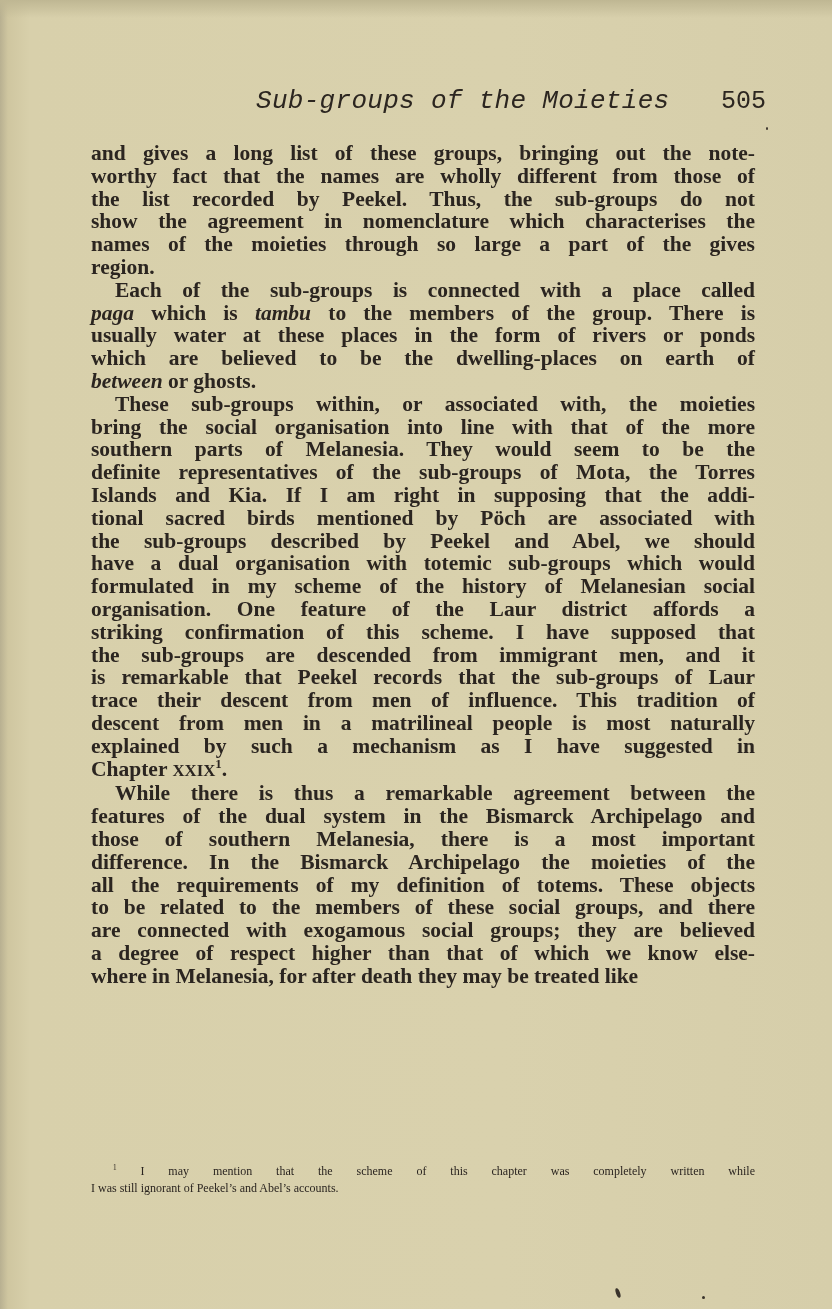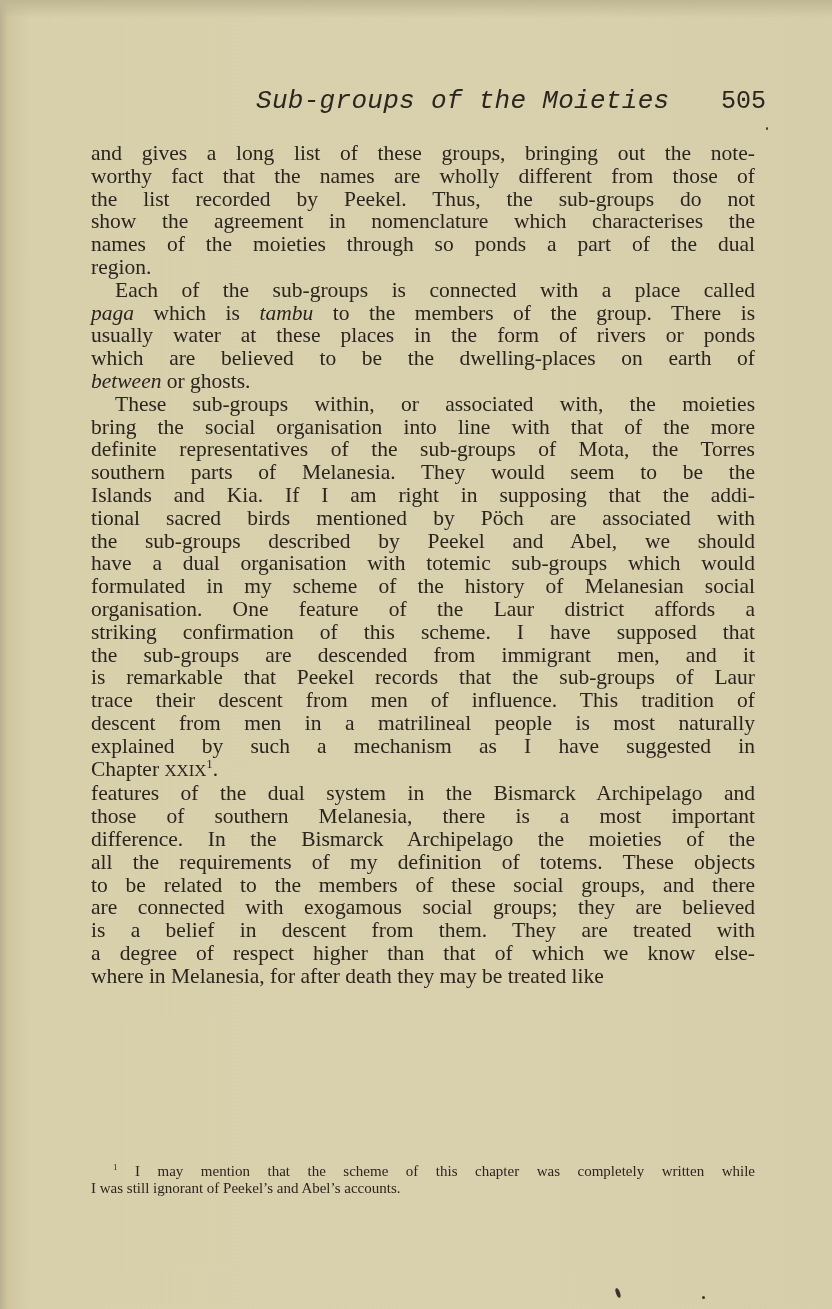--- a/index.html
+++ b/index.html
@@ -24,26 +24,26 @@
       position: absolute; left: 0; top: 0; font-style: italic; font-size: 26px; letter-spacing: 0.3px;
     }
     .page-number {
       position: absolute; right: 0; top: 1px; font-size: 25px;
     }
     .body-text {
       position: absolute; left: 91px; top: 142px; width: 664px;
       font-family: "Liberation Serif", serif; font-size: 21.5px; line-height: 22.8px;
       color: #2b2520; text-align: justify;
     }
-    .line { display: block; white-space: nowrap; text-align-last: justify; text-align: justify; }
+    .line { display: block; white-space: nowrap; text-align-last: justify; text-align: justify; font-weight: bold; }
     .line.last { text-align-last: left; }
     .indent { padding-left: 24px; }
     .footnote {
       position: absolute; left: 91px; top: 1163px; width: 664px;
-      font-family: "Liberation Serif", serif; font-size: 15px; line-height: 17px; color: #2b2520;
+      font-family: "Liberation Serif", serif; font-size: 12px; line-height: 17px; color: #2b2520;
     }
     .fn-line { display: block; white-space: nowrap; text-align: justify; text-align-last: justify; }
     .fn-line.last { text-align-last: left; }
     sup { font-size: 0.6em; line-height: 0; }
     .speck { position: absolute; background: #3a332b; border-radius: 50%; }
   </style>
 </head>
 <body>
 
 <div class="page">
@@ -51,57 +51,57 @@
     <span class="running-title">Sub-groups of the Moieties</span>
     <span class="page-number">505</span>
   </div>
 
   <div class="body-text" id="body-text">
       <div>
         <span class="line">and gives a long list of these groups, bringing out the note-</span>
         <span class="line">worthy fact that the names are wholly different from those of</span>
         <span class="line">the list recorded by Peekel.  Thus, the sub-groups do not</span>
         <span class="line">show the agreement in nomenclature which characterises the</span>
-        <span class="line">names of the moieties through so ponds a part of the dual</span>
+        <span class="line">names of the moieties through so large a part of the gives</span>
         <span class="line last">region.</span>
       </div>
       <div>
         <span class="line indent"><span>Each of the sub-groups is connected with a place called</span></span>
         <span class="line"><i>paga</i><span> which is </span><i>tambu</i><span> to the members of the group.  There is</span></span>
         <span class="line"><span>usually water at these places in the form of rivers or ponds</span></span>
         <span class="line"><span>which are believed to be the dwelling-places on earth of</span></span>
         <span class="line last"><i>between</i><span> or ghosts.</span></span>
       </div>
       <div>
         <span class="line indent">These sub-groups within, or associated with, the moieties</span>
         <span class="line">bring the social organisation into line with that of the more</span>
+        <span class="line">southern parts of Melanesia.  They would seem to be the</span>
         <span class="line">definite representatives of the sub-groups of Mota, the Torres</span>
-        <span class="line">southern parts of Melanesia.  They would seem to be the</span>
         <span class="line">Islands and Kia.  If I am right in supposing that the addi-</span>
         <span class="line">tional sacred birds mentioned by Pöch are associated with</span>
         <span class="line">the sub-groups described by Peekel and Abel, we should</span>
         <span class="line">have a dual organisation with totemic sub-groups which would</span>
         <span class="line">formulated in my scheme of the history of Melanesian social</span>
         <span class="line">organisation.  One feature of the Laur district affords a</span>
         <span class="line">striking confirmation of this scheme.  I have supposed that</span>
         <span class="line">the sub-groups are descended from immigrant men, and it</span>
         <span class="line">is remarkable that Peekel records that the sub-groups of Laur</span>
         <span class="line">trace their descent from men of influence.  This tradition of</span>
         <span class="line">descent from men in a matrilineal people is most naturally</span>
         <span class="line">explained by such a mechanism as I have suggested in</span>
         <span class="line last">Chapter <span style="font-size: 0.78em; text-transform: uppercase;">xxix</span><sup>1</sup>.</span>
       </div>
       <div>
+        <span class="line indent">While there is thus a remarkable agreement between the</span>
         <span class="line">features of the dual system in the Bismarck Archipelago and</span>
         <span class="line">those of southern Melanesia, there is a most important</span>
         <span class="line">difference.  In the Bismarck Archipelago the moieties of the</span>
         <span class="line">all the requirements of my definition of totems.  These objects</span>
         <span class="line">to be related to the members of these social groups, and there</span>
         <span class="line">are connected with exogamous social groups; they are believed</span>
-        <span class="line">is a belief in descent from them.  They are treated with</span>
         <span class="line">a degree of respect higher than that of which we know else-</span>
         <span class="line last">where in Melanesia, for after death they may be treated like</span>
       </div>
     </div>
 
   <div class="footnote" id="footnote">
       <span class="fn-line" style="padding-left: 22px;"><sup>1</sup> I may mention that the scheme of this chapter was completely written while</span>
       <span class="fn-line last">I was still ignorant of Peekel’s and Abel’s accounts.</span>
     </div>
 

